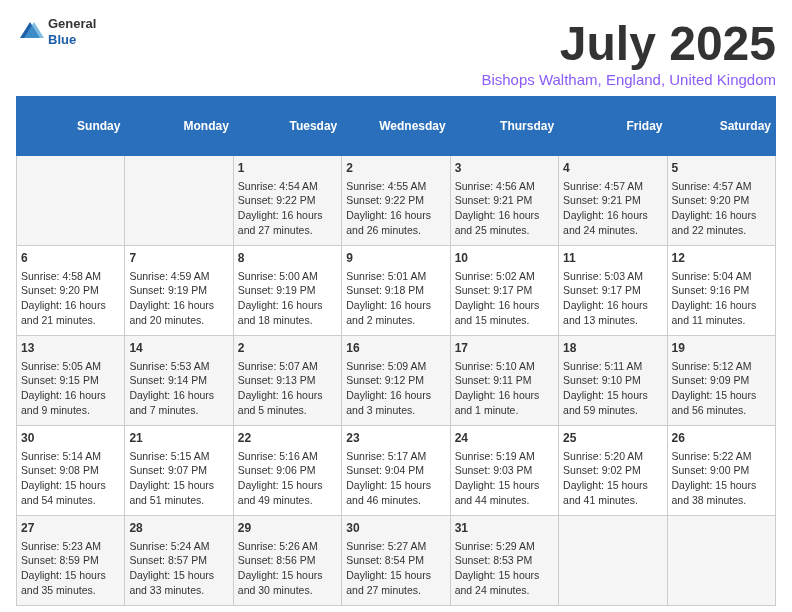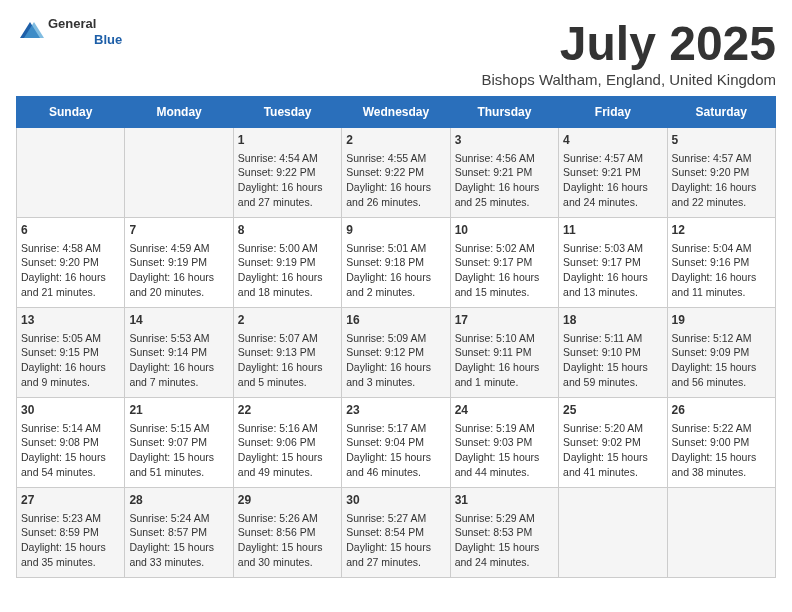--- a/index.html
+++ b/index.html
@@ -22,48 +22,48 @@
       align-items: center;
     }
     .logo-text {
       display: flex;
       flex-direction: column;
       font-size: 13px;
       font-weight: bold;
       line-height: 1.2;
     }
     .logo-text .general { color: #333; }
-    .logo-text .blue { color: #1e5fa8; margin-left: 46px; }
+    .logo-text .blue { color: #1e5fa8; }
     .logo-icon {
       width: 28px;
       height: 28px;
       margin-right: 4px;
     }
     .title-block {
       text-align: right;
     }
     .month-title {
       font-size: 48px;
       font-weight: bold;
       color: #333;
     }
     .location {
       font-size: 15px;
-      color: #404040;
+      color: #8b5cf6;
     }
     table {
       width: 100%;
       border-collapse: collapse;
       font-size: 11px;
     }
     thead tr th {
       background-color: #2a6fbb;
       color: #fff;
-      padding: 8px 4px;
-      text-align: center;
+      padding: 22px 4px;
+      text-align: right;
       font-size: 12px;
       font-weight: bold;
       border: 1px solid #2a6fbb;
     }
     tbody tr td {
       border: 1px solid #ccc;
       vertical-align: top;
       padding: 4px;
       height: 90px;
       width: calc(100% / 7);

